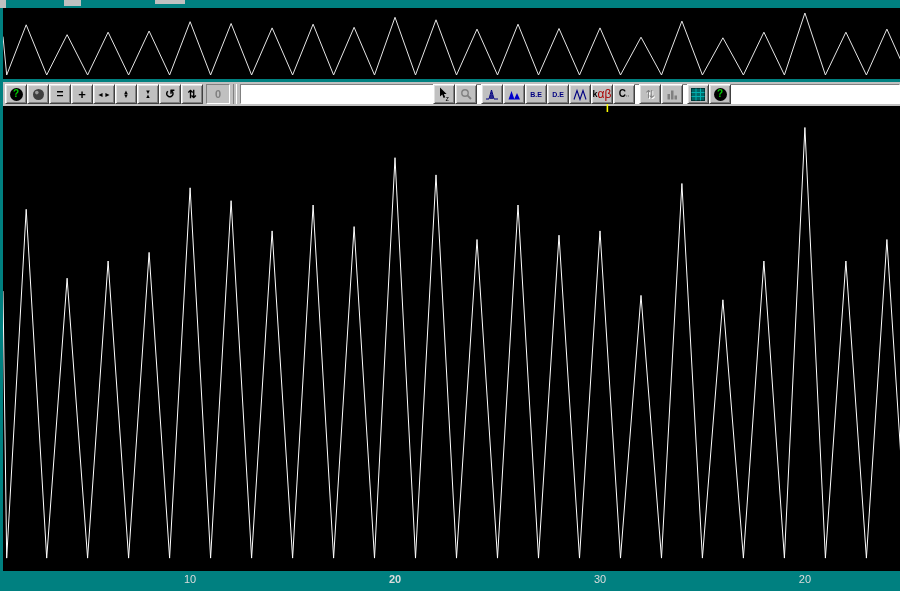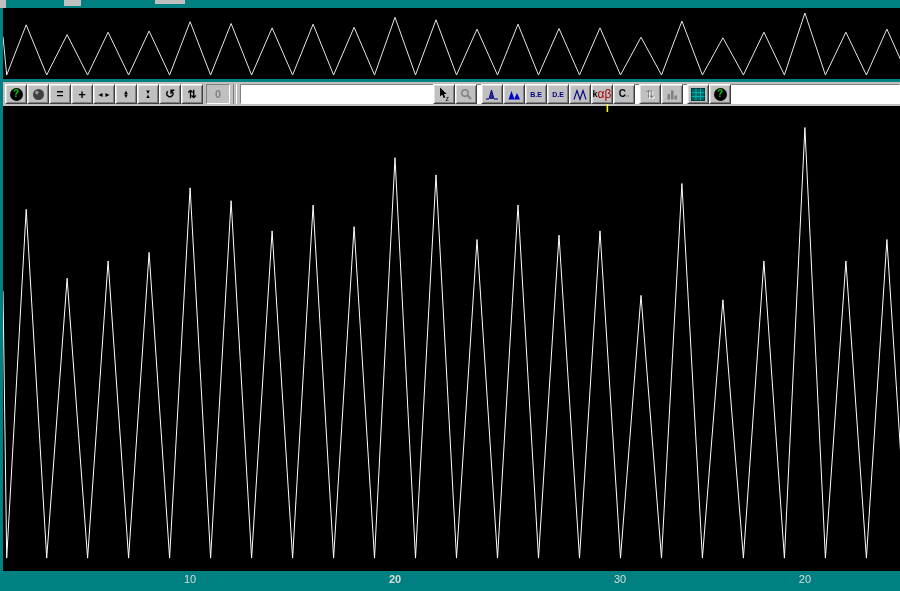--- a/index.html
+++ b/index.html
@@ -177,17 +177,17 @@
 
   <div id="plot">
     <svg id="plot-svg" width="897" height="465" viewBox="0 0 897 465" preserveAspectRatio="none">
         <polyline points="0.0,185.1 3.7,452.1 23.2,103.3 43.7,452.1 64.1,172.2 84.6,452.1 105.1,155.0 125.6,452.1 146.1,146.4 166.6,452.1 187.1,81.8 207.6,452.1 228.1,94.7 248.6,452.1 269.1,124.9 289.6,452.1 310.1,99.0 330.6,452.1 351.1,120.6 371.5,452.1 392.0,51.7 412.5,452.1 433.0,68.9 453.5,452.1 474.0,133.5 494.5,452.1 515.0,99.0 535.5,452.1 556.0,129.2 576.5,452.1 597.0,124.9 617.5,452.1 638.0,189.4 658.5,452.1 678.9,77.5 699.4,452.1 719.9,193.8 740.4,452.1 760.9,155.0 781.4,452.1 801.9,21.5 822.4,452.1 842.9,155.0 863.4,452.1 883.9,133.5 904.4,452.1" fill="none" stroke="#ffffff" stroke-width="1"></polyline>
       </svg>
   </div>
 
   <div id="xaxis">
       <span class="tick-label" style="left: 190.1px;">10</span>
       <span class="tick-label" style="left: 395px; font-weight: bold;">20</span>
-      <span class="tick-label" style="left: 620px;">30</span>
+      <span class="tick-label" style="left: 600px;">30</span>
       <span class="tick-label" style="left: 804.9px;">20</span>
     </div>
 
 </div>
 
 </body></html>

